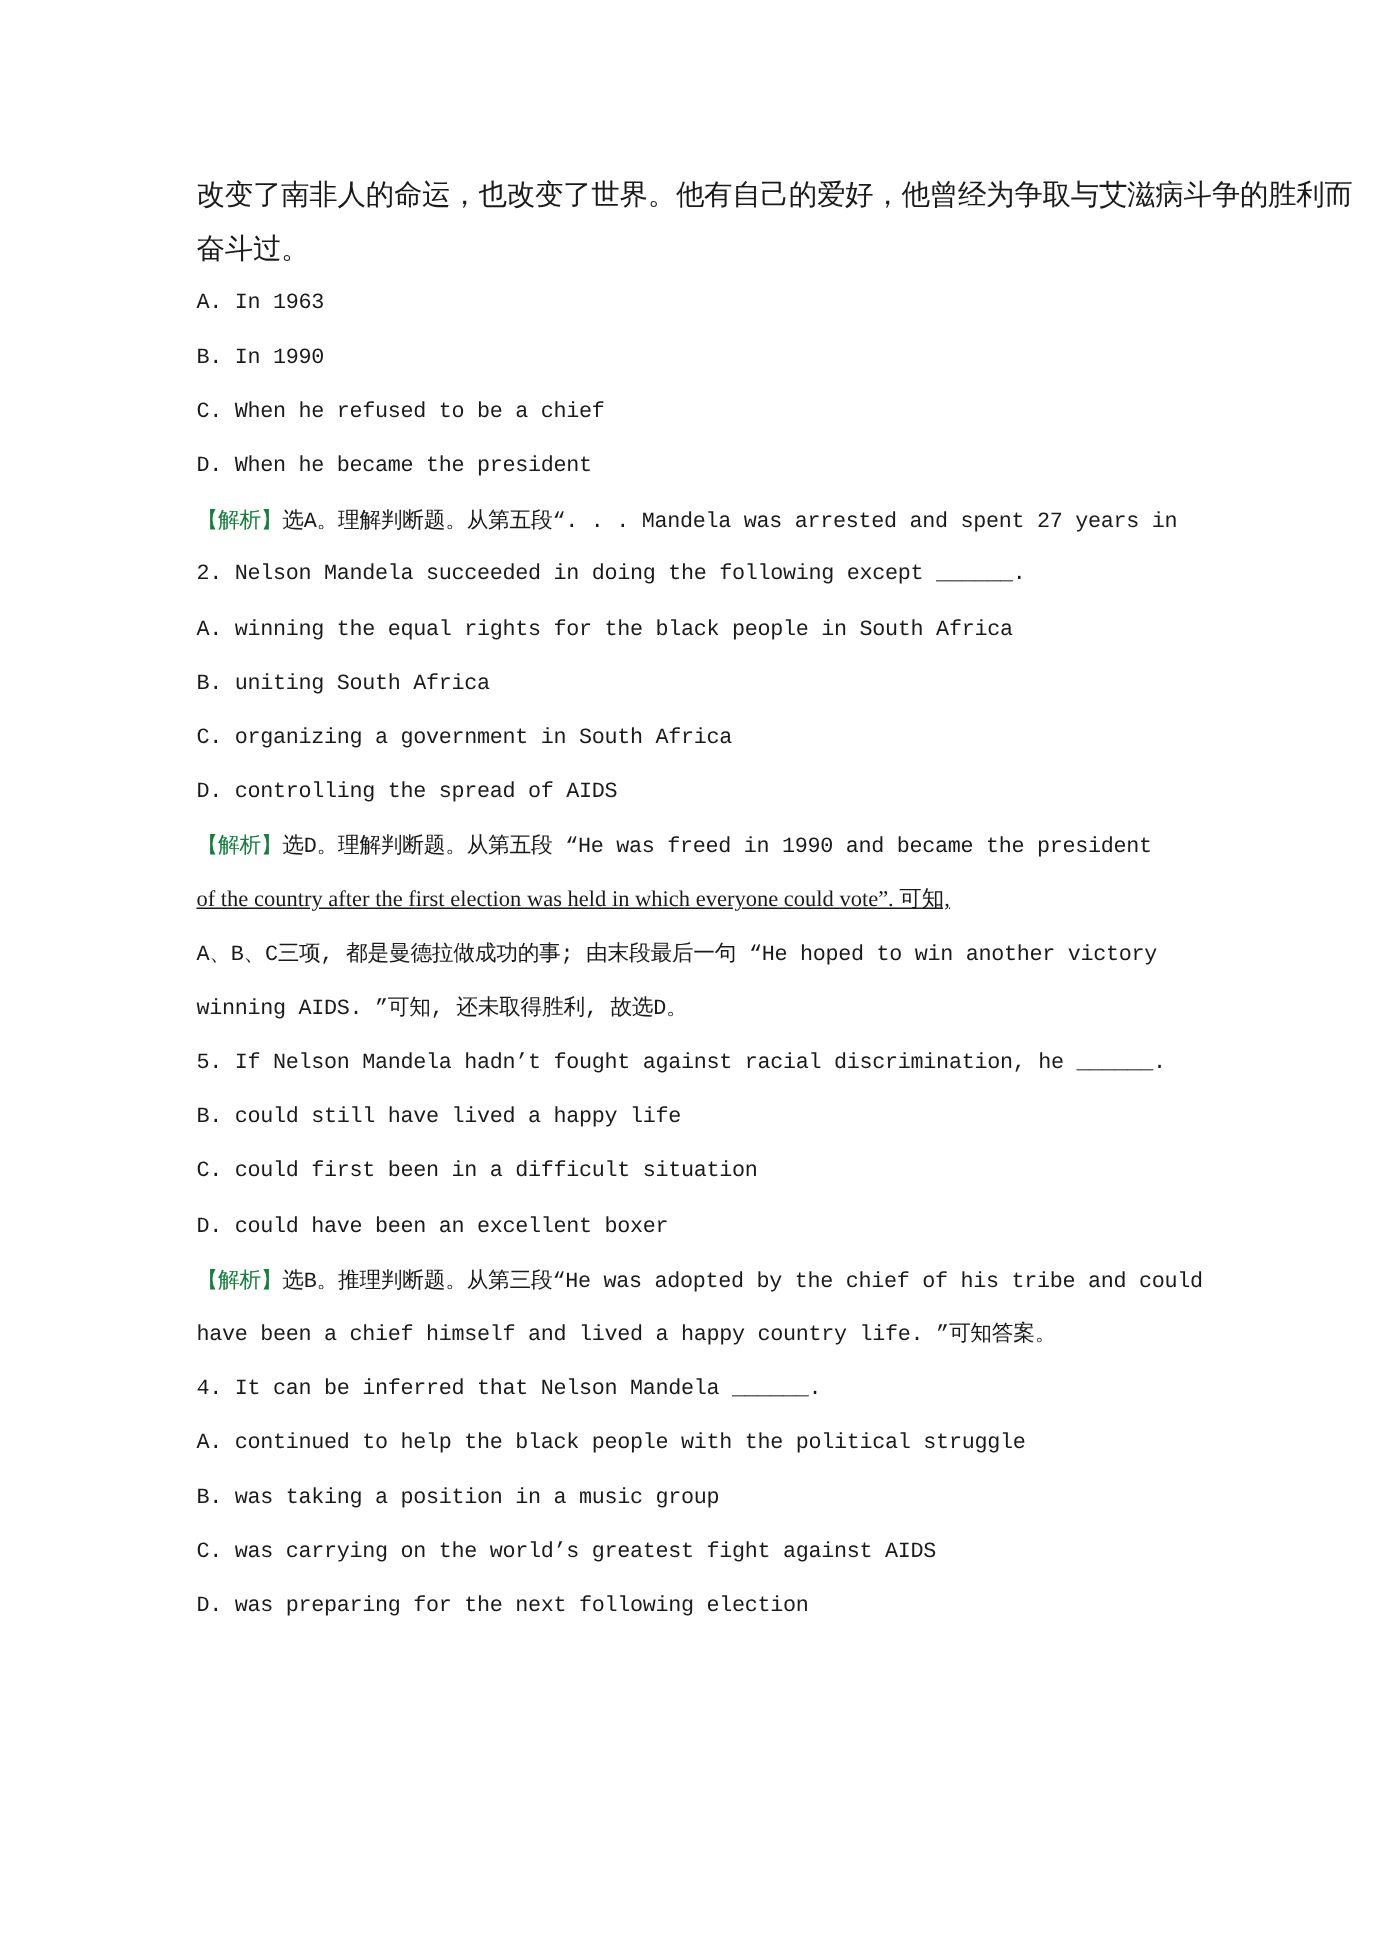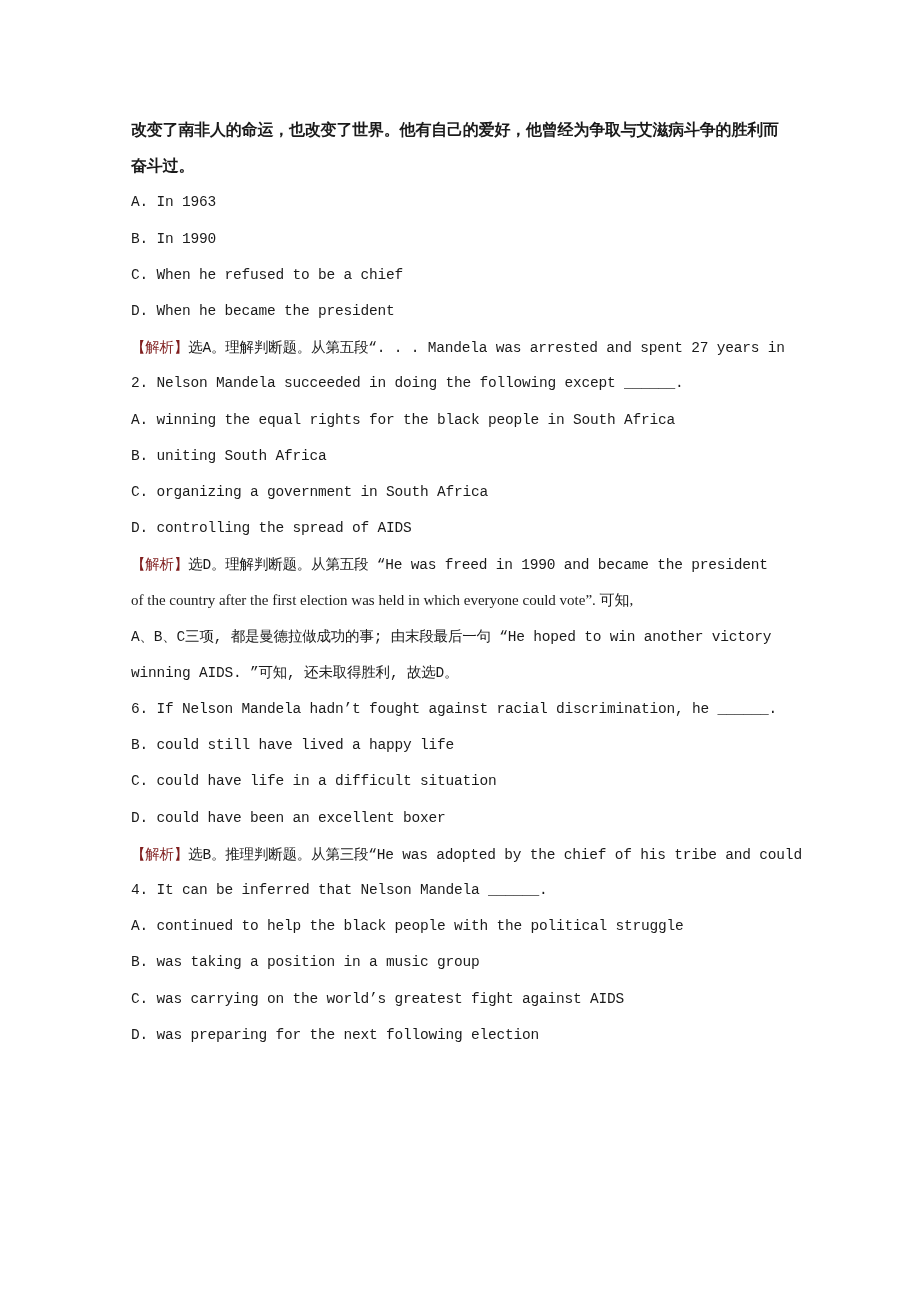--- a/index.html
+++ b/index.html
@@ -1,23 +1,23 @@
 <!DOCTYPE html>
 <html><head>
 <meta charset="utf-8">
 <style>
   html, body { margin: 0; padding: 0; background: #ffffff; }
   body { width: 920px; height: 1302px; position: relative; overflow: hidden;
          font-family: "DejaVu Serif", "Liberation Serif", serif; color: #1a1a1a; }
   .page { position: absolute; left: 131px; top: 112px; width: 700px; }
   .line { height: 36.2px; line-height: 36.2px; font-size: 14.5px; white-space: nowrap;
           font-family: "Liberation Mono", "DejaVu Sans Mono", monospace; letter-spacing: -0.2px; }
-  .zh { font-family: "DejaVu Sans", "Liberation Sans", sans-serif; font-size: 16px; font-weight: bold; }
-  .tag { color: #7f1d1d; font-family: "DejaVu Sans", sans-serif; }
-  .prop { font-family: "Liberation Serif", serif; font-size: 15px; letter-spacing: 0; }
+  .zh { font-family: "DejaVu Sans", "Liberation Sans", sans-serif; font-size: 19px; }
+  .tag { color: #15803d; font-family: "DejaVu Sans", sans-serif; }
+  .prop { font-family: "Liberation Serif", serif; font-size: 15px; letter-spacing: 0; text-decoration: underline; }
 </style>
 </head>
 <body>
 
 <div class="page">
   <div class="line zh">改变了南非人的命运，也改变了世界。他有自己的爱好，他曾经为争取与艾滋病斗争的胜利而</div>
   <div class="line zh">奋斗过。</div>
 
   <div class="line">A. In 1963</div>
   <div class="line">B. In 1990</div>
@@ -28,24 +28,25 @@
   <div class="line">2. Nelson Mandela succeeded in doing the following except ______.</div>
   <div class="line">A. winning the equal rights for the black people in South Africa</div>
   <div class="line">B. uniting South Africa</div>
   <div class="line">C. organizing a government in South Africa</div>
   <div class="line">D. controlling the spread of AIDS</div>
   <div class="line"><span class="tag">【解析】</span><span>选D。理解判断题。从第五段 “He was freed in 1990 and became the president</span></div>
   <div class="line prop">of the country after the first election was held in which everyone could vote”. 可知,</div>
   <div class="line">A、B、C三项, 都是曼德拉做成功的事; 由末段最后一句 “He hoped to win another victory</div>
   <div class="line">winning AIDS. ”可知, 还未取得胜利, 故选D。</div>
 
-  <div class="line">6. If Nelson Mandela hadn’t fought against racial discrimination, he ______.</div>
+  <div class="line">5. If Nelson Mandela hadn’t fought against racial discrimination, he ______.</div>
   <div class="line">B. could still have lived a happy life</div>
-  <div class="line">C. could have life in a difficult situation</div>
+  <div class="line">C. could first been in a difficult situation</div>
   <div class="line">D. could have been an excellent boxer</div>
   <div class="line"><span class="tag">【解析】</span><span>选B。推理判断题。从第三段“He was adopted by the chief of his tribe and could</span></div>
+  <div class="line">have been a chief himself and lived a happy country life. ”可知答案。</div>
 
   <div class="line">4. It can be inferred that Nelson Mandela ______.</div>
   <div class="line">A. continued to help the black people with the political struggle</div>
   <div class="line">B. was taking a position in a music group</div>
   <div class="line">C. was carrying on the world’s greatest fight against AIDS</div>
   <div class="line">D. was preparing for the next following election</div>
 </div>
 
 </body></html>

